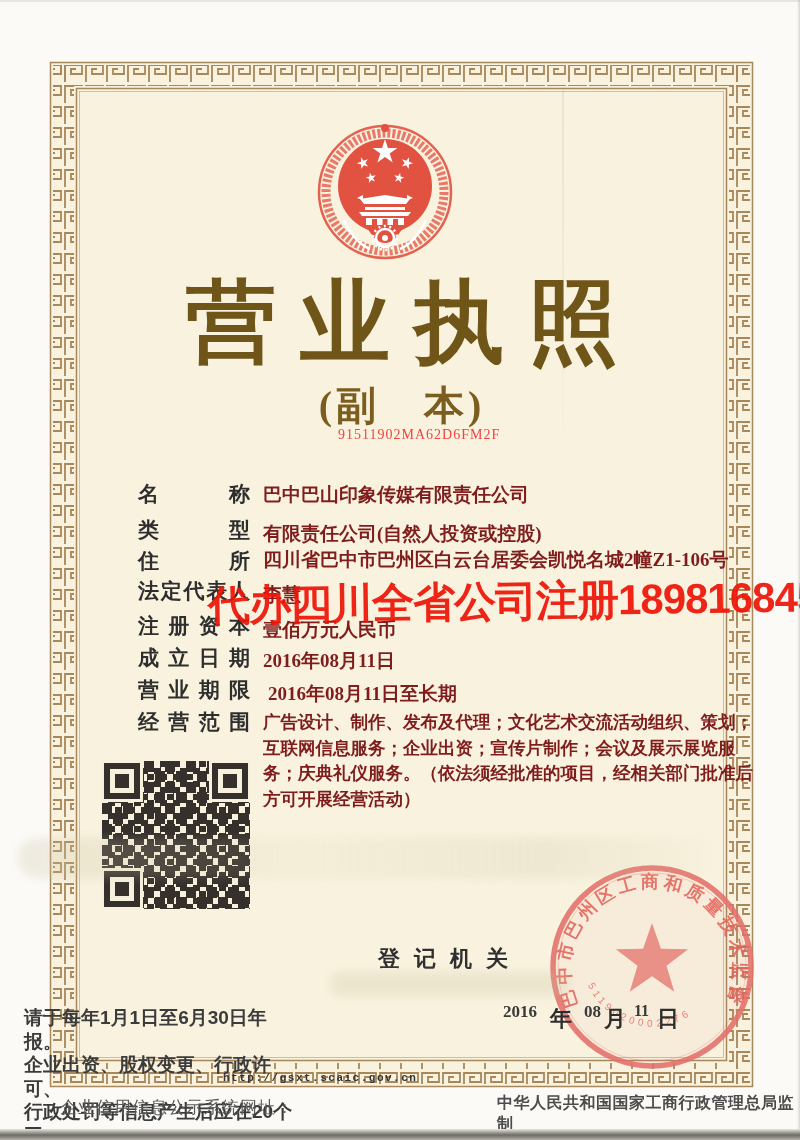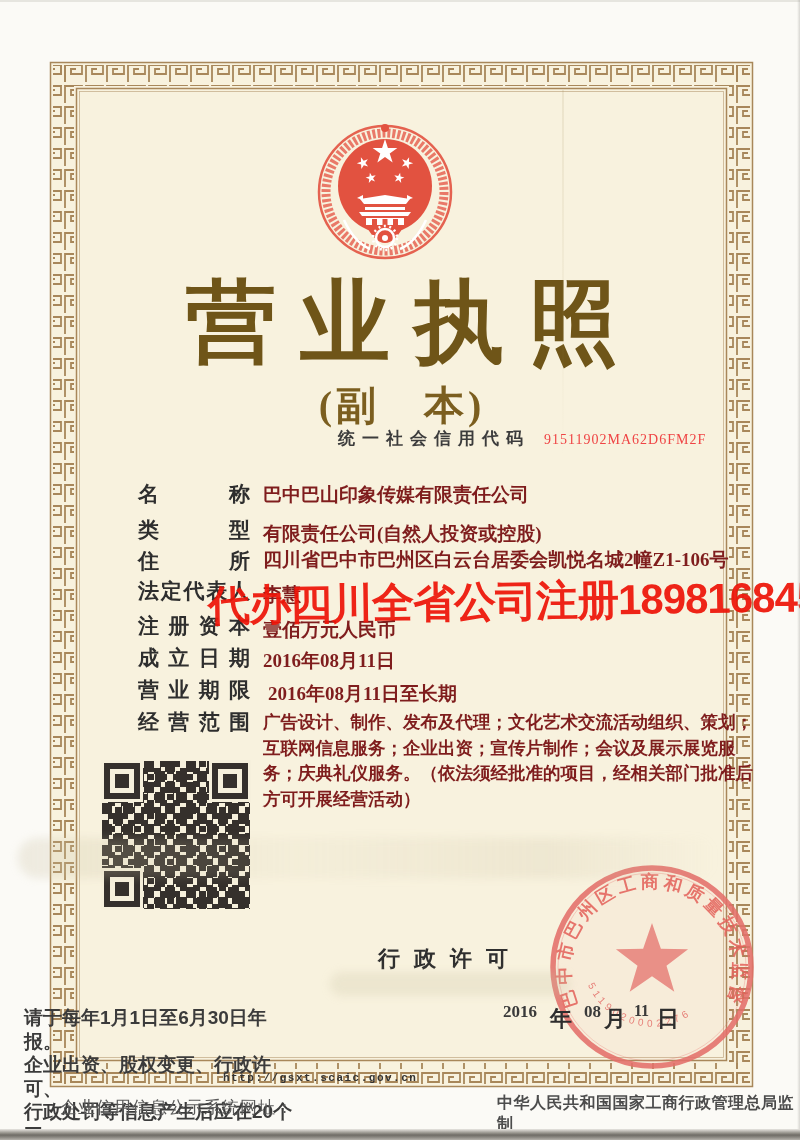--- a/index.html
+++ b/index.html
@@ -153,21 +153,20 @@
 
 <div class="abs doc-title jchars">
     <span>营</span>
     <span>业</span>
     <span>执</span>
     <span>照</span>
   </div>
 <div class="abs doc-subtitle">(副　本)</div>
 
 <div class="abs credit-line">
-  <span class="credit-label">统一社会信用代码</span>
   <span class="credit-code">91511902MA62D6FM2F</span>
 </div>
 
 <div class="abs field-label jchars" style="top:482px">
     <span>名</span>
     <span>称</span>
   </div>
 <div class="abs field-value" style="top:482px">巴中巴山印象传媒有限责任公司</div>
 
 <div class="abs field-label jchars" style="top:518px">
@@ -224,21 +223,21 @@
 <div class="abs field-value scope-value" style="top:710px">广告设计、制作、发布及代理；文化艺术交流活动组织、策划；互联网信息服务；企业出资；宣传片制作；会议及展示展览服务；庆典礼仪服务。（依法须经批准的项目，经相关部门批准后方可开展经营活动）</div>
 
 <div class="abs red-watermark">代办四川全省公司注册18981684588</div>
 
 <div class="abs qr">
   <div class="fp fp-tl"></div>
   <div class="fp fp-tr"></div>
   <div class="fp fp-bl"></div>
 </div>
 
-<div class="abs reg-authority">行政许可</div>
+<div class="abs reg-authority">登记机关</div>
 
 <svg class="abs stamp-svg" viewBox="0 0 225 225">
   <defs>
     <path id="arcTop" d="M 38 150 A 82 82 0 1 1 186 150" fill="none"></path>
     <path id="arcBottom" d="M 48 130 A 70 70 0 0 0 176 130" fill="none"></path>
   </defs>
   <circle cx="112" cy="112" r="99" fill="rgba(232,122,116,0.05)" stroke="#e4706a" stroke-width="5.5"></circle>
   <circle cx="112" cy="112" r="94" fill="none" stroke="#e4706a" stroke-width="1" opacity="0.35"></circle>
   <polygon points="112,68 120.9,93.7 148.1,94.3 126.5,110.7 134.3,136.7 112,121.2 89.7,136.7 97.5,110.7 75.9,94.3 103.1,93.7" fill="#e7837c"></polygon>
   <text fill="#e4635c" font-size="18" font-weight="bold" letter-spacing="4" font-family="Liberation Serif, serif">

